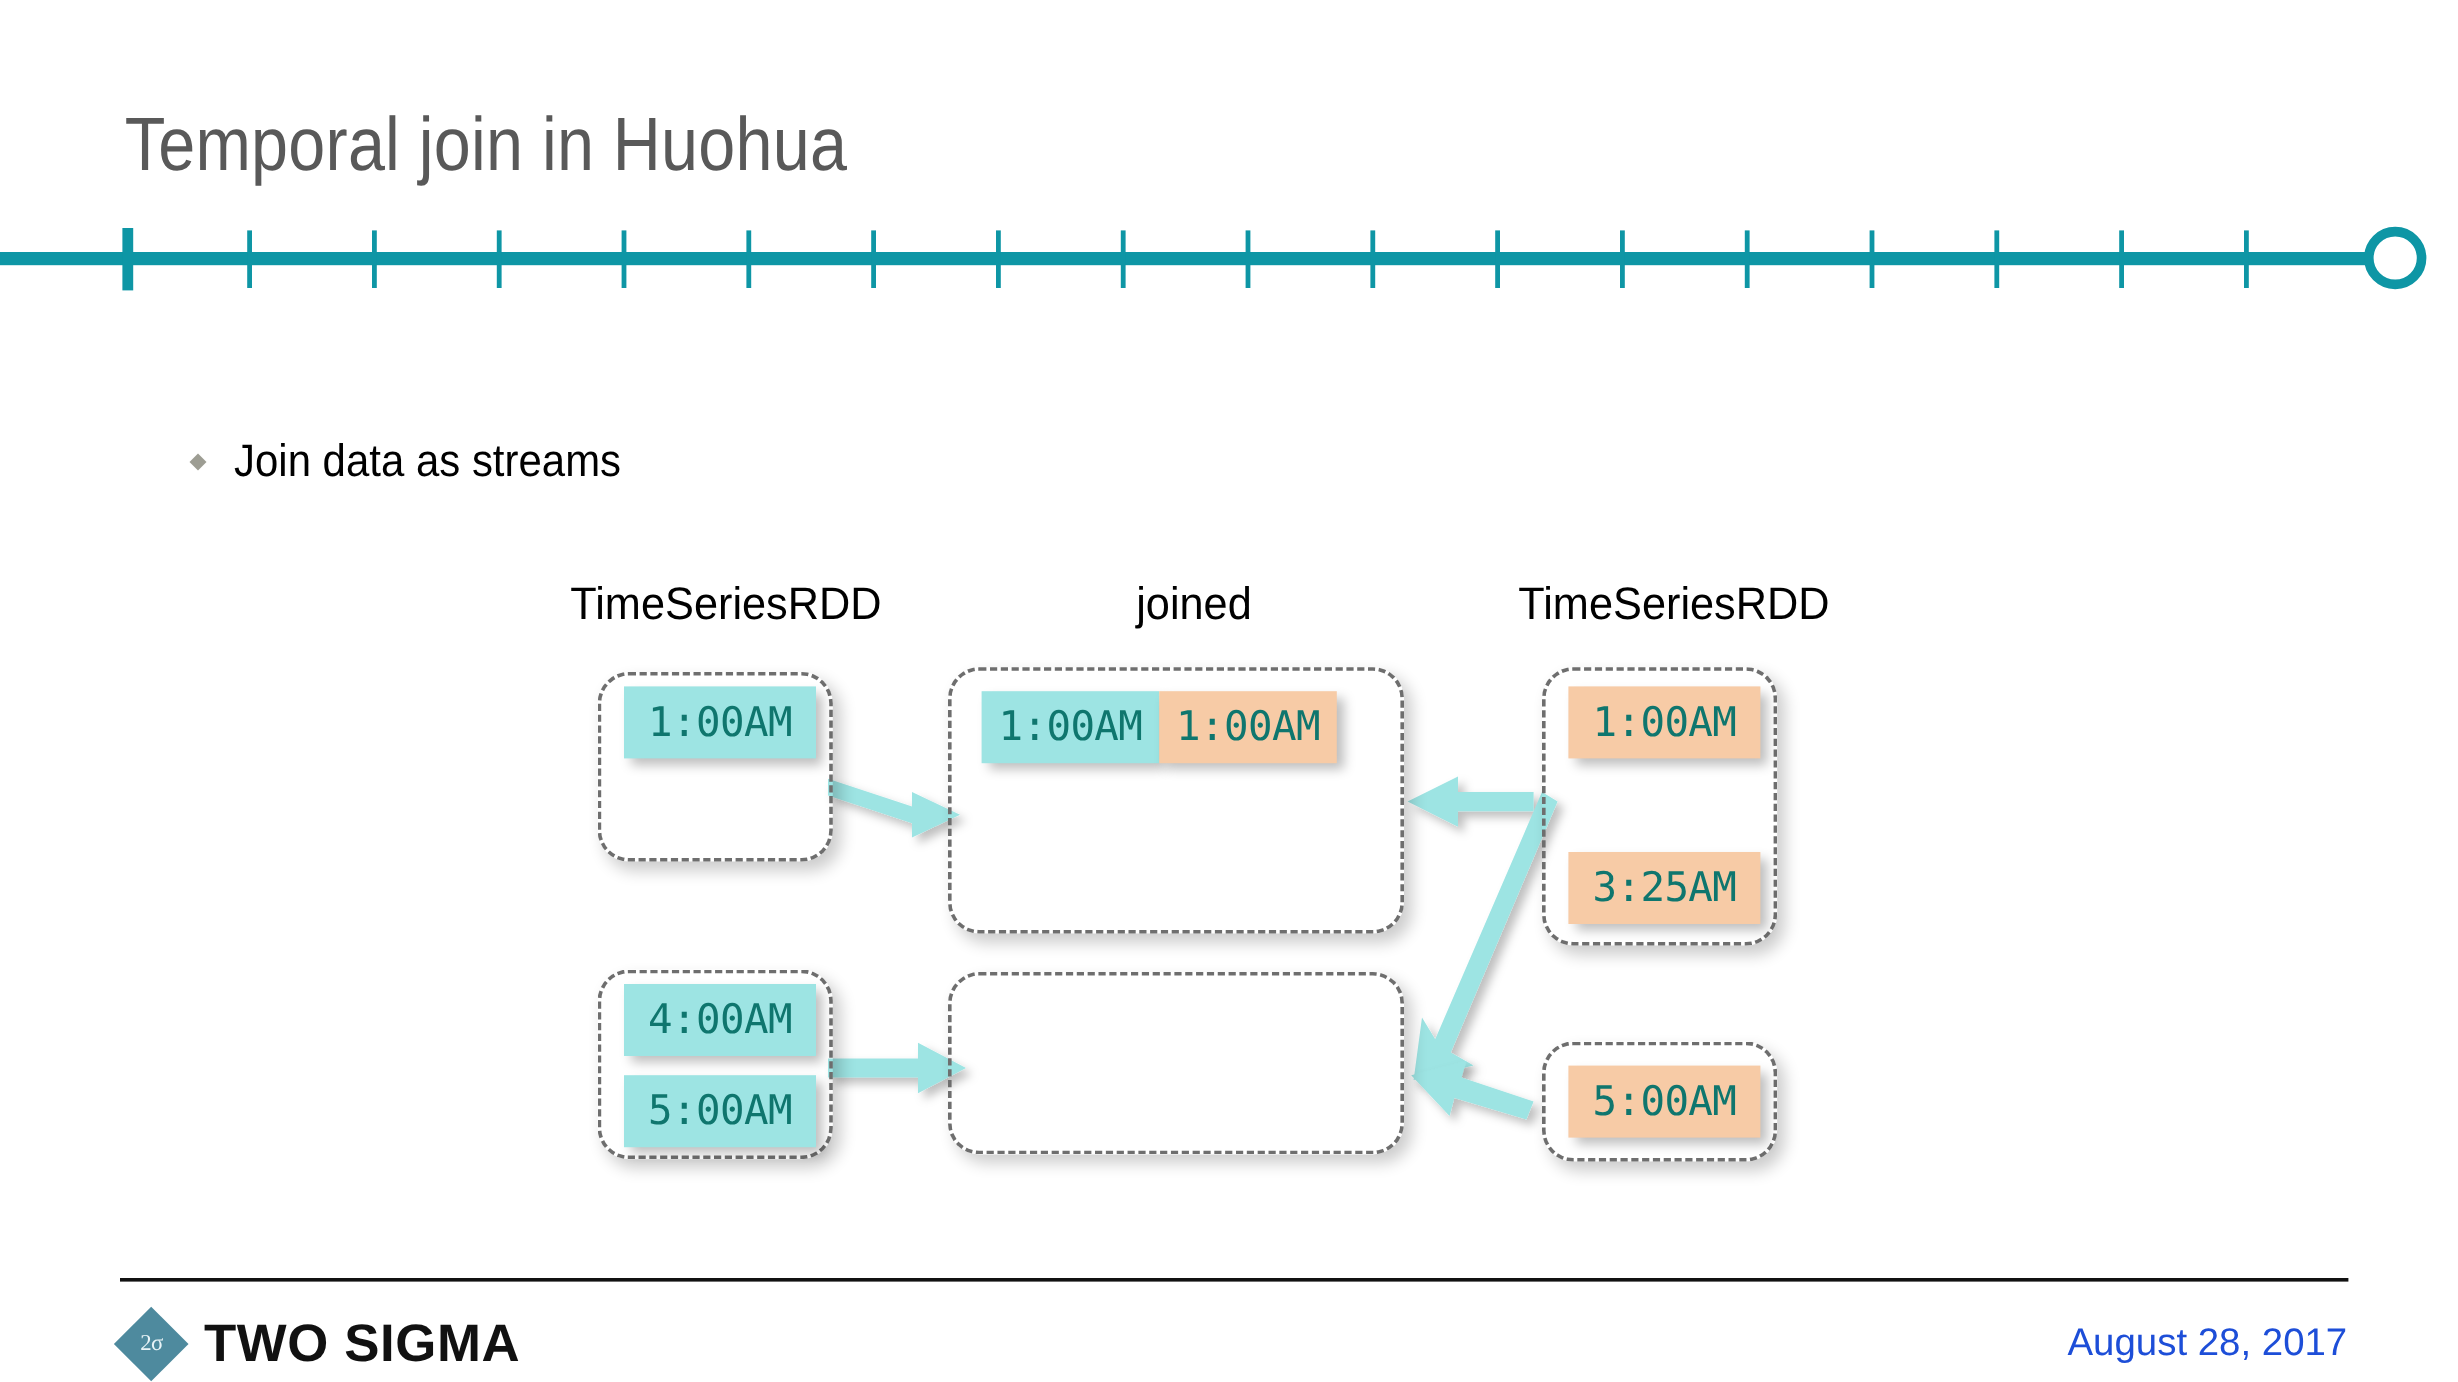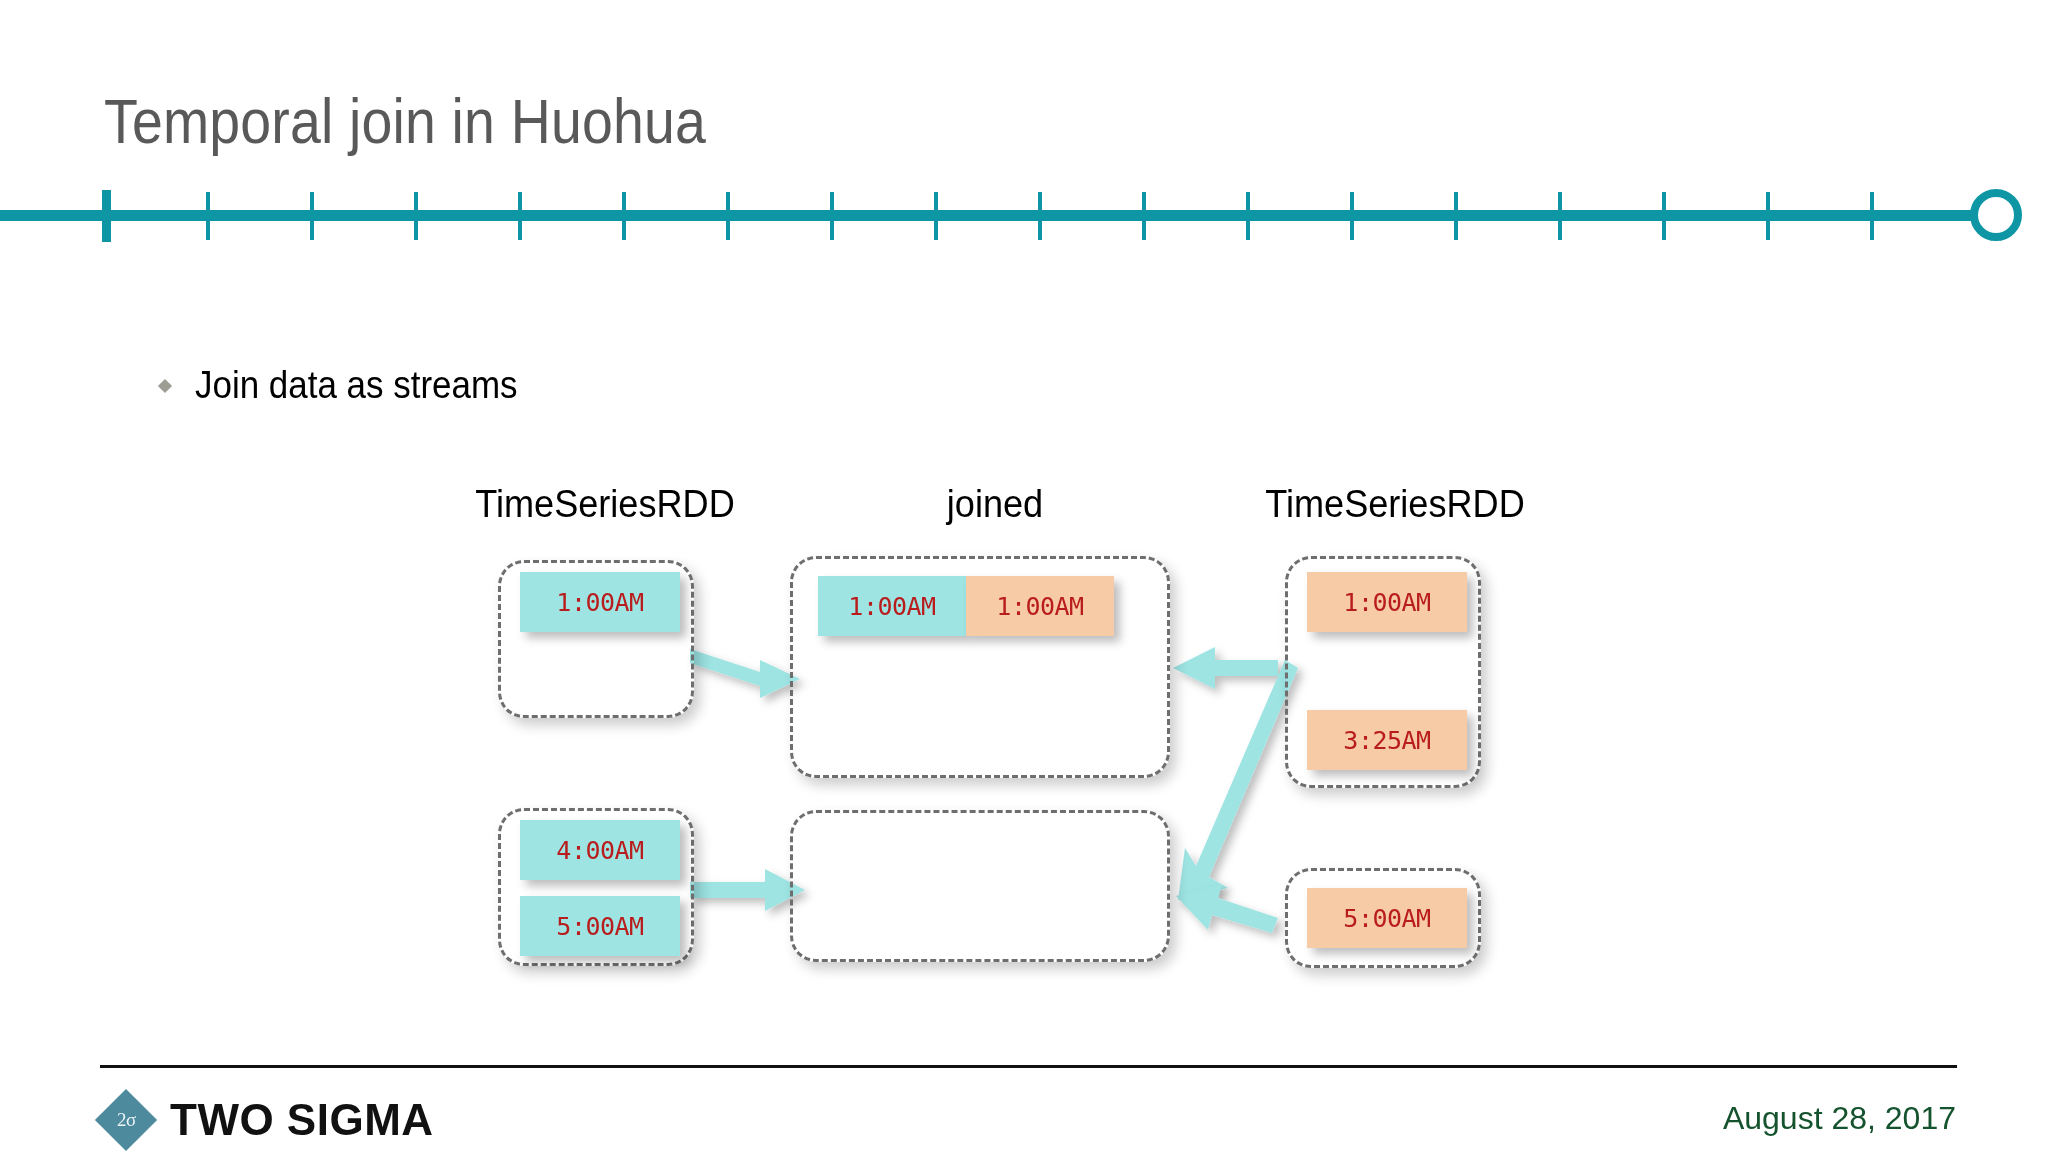--- a/index.html
+++ b/index.html
@@ -146,22 +146,22 @@
     background: rgba(255,255,255,0.0);
     box-shadow: 6px 7px 13px rgba(0,0,0,0.20);
   }
 
   .cell {
     position: absolute;
     display: flex;
     align-items: center;
     justify-content: center;
     font-family: "DejaVu Sans Mono", "Liberation Mono", monospace;
-    font-size: 25px;
-    color: #b91c1c;
+    font-size: 34px;
+    color: #0f766e;
     letter-spacing: -0.5px;
     box-shadow: 6px 6px 9px rgba(0,0,0,0.26);
   }
   .cell.cyan  { background: #9de4e3; }
   .cell.peach { background: #f7cba6; }
 
   
   .arrows { position: absolute; left: 0; top: 0; width: 2048px; height: 1152px; }
 
   
@@ -203,21 +203,21 @@
     font-weight: bold;
     color: #111111;
     letter-spacing: 0.5px;
     font-family: "Liberation Sans", sans-serif;
   }
   .footer-date {
     position: absolute;
     right: 92px;
     top: 1100px;
     font-size: 32px;
-    color: #14532d;
+    color: #1d4ed8;
     font-family: "Liberation Sans", sans-serif;
     white-space: nowrap;
   }
 </style>
 </head>
 <body>
 
 <div class="slide">
 
   <div class="title">Temporal join in Huohua</div>

